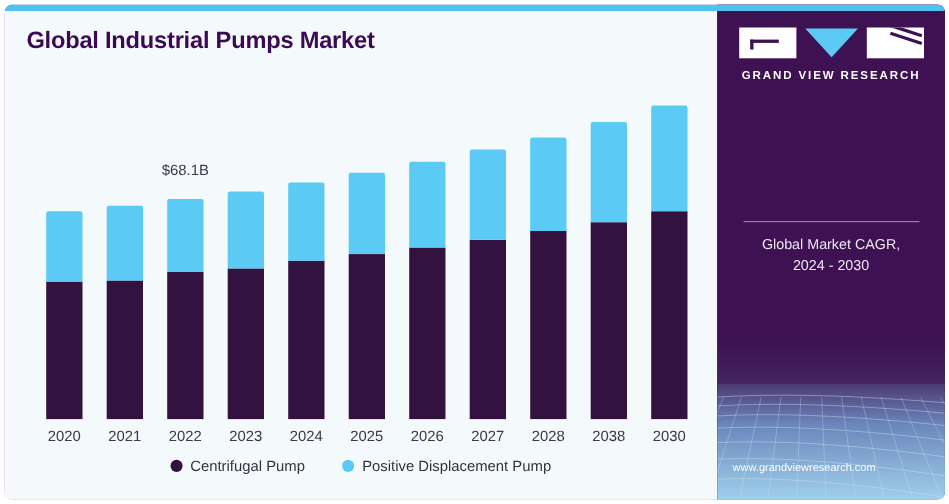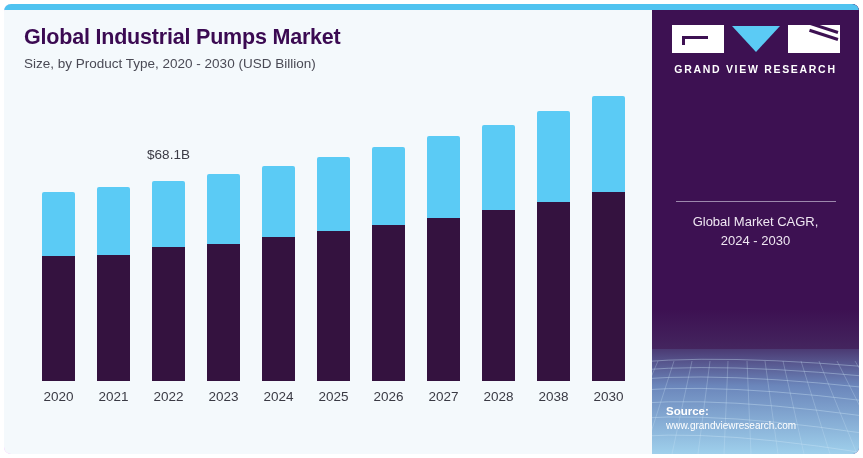--- a/index.html
+++ b/index.html
@@ -59,21 +59,20 @@
 </head>
 <body>
 
 <div class="canvas">
   <div class="frame">
     <div class="topbar"></div>
 
     <div class="chart-panel">
       <div class="titles">
         <div class="chart-title">Global Industrial Pumps Market</div>
-        <div class="chart-subtitle">Size, by Product Type, 2020 - 2030 (USD Billion)</div>
       </div>
 
       <div class="plot" id="plot">
           <div class="bar" style="left: 38px; height: 189px; bottom: 73px;">
             <div class="seg-low" style="height: 125px; background: rgb(52, 18, 63);"></div>
             <div class="seg-high" style="height: 64px; bottom: 125px; background: rgb(91, 203, 245); border-radius: 2px 2px 0px 0px;"></div>
           </div>
           <div class="xlabel" style="left: 54.5px; top: 385px;">2020</div>
           <div class="bar" style="left: 93px; height: 194px; bottom: 73px;">
             <div class="seg-low" style="height: 126px; background: rgb(52, 18, 63);"></div>
@@ -121,20 +120,30 @@
           </div>
           <div class="xlabel" style="left: 549.5px; top: 385px;">2038</div>
           <div class="bar" style="left: 588px; height: 285px; bottom: 73px;">
             <div class="seg-low" style="height: 189px; background: rgb(52, 18, 63);"></div>
             <div class="seg-high" style="height: 96px; bottom: 189px; background: rgb(91, 203, 245); border-radius: 2px 2px 0px 0px;"></div>
           </div>
           <div class="xlabel" style="left: 604.5px; top: 385px;">2030</div>
           <div class="barlabel" style="left: 164.5px; top: 143px;">$68.1B</div>
         </div>
 
+      <div class="legend">
+        <div class="legend-item">
+          <span class="dot" id="dot0" style="background: rgb(52, 18, 63);"></span>
+          <span class="legend-text">Centrifugal Pump</span>
+        </div>
+        <div class="legend-item">
+          <span class="dot" id="dot1" style="background: rgb(91, 203, 245);"></span>
+          <span class="legend-text">Positive Displacement Pump</span>
+        </div>
+      </div>
     </div>
 
     <div class="side-panel">
       <div class="side-grad"></div>
 
       <div class="mesh">
         <svg width="207" height="105" viewBox="0 0 207 105" preserveAspectRatio="none">
           <defs>
             <linearGradient id="mg" x1="0" y1="0" x2="0" y2="1">
               <stop offset="0%" stop-color="#4b3a73"></stop>
@@ -190,18 +199,17 @@
 
       <div class="cagr-wrap">
         <div class="cagr-rule"></div>
         <div class="cagr-label">
           <div>Global Market CAGR,</div>
           <div>2024 - 2030</div>
         </div>
       </div>
 
       <div class="source">
-        <div class="source-title">Source:</div>
         <div class="source-url">www.grandviewresearch.com</div>
       </div>
     </div>
   </div>
 </div>
 
 </body></html>

